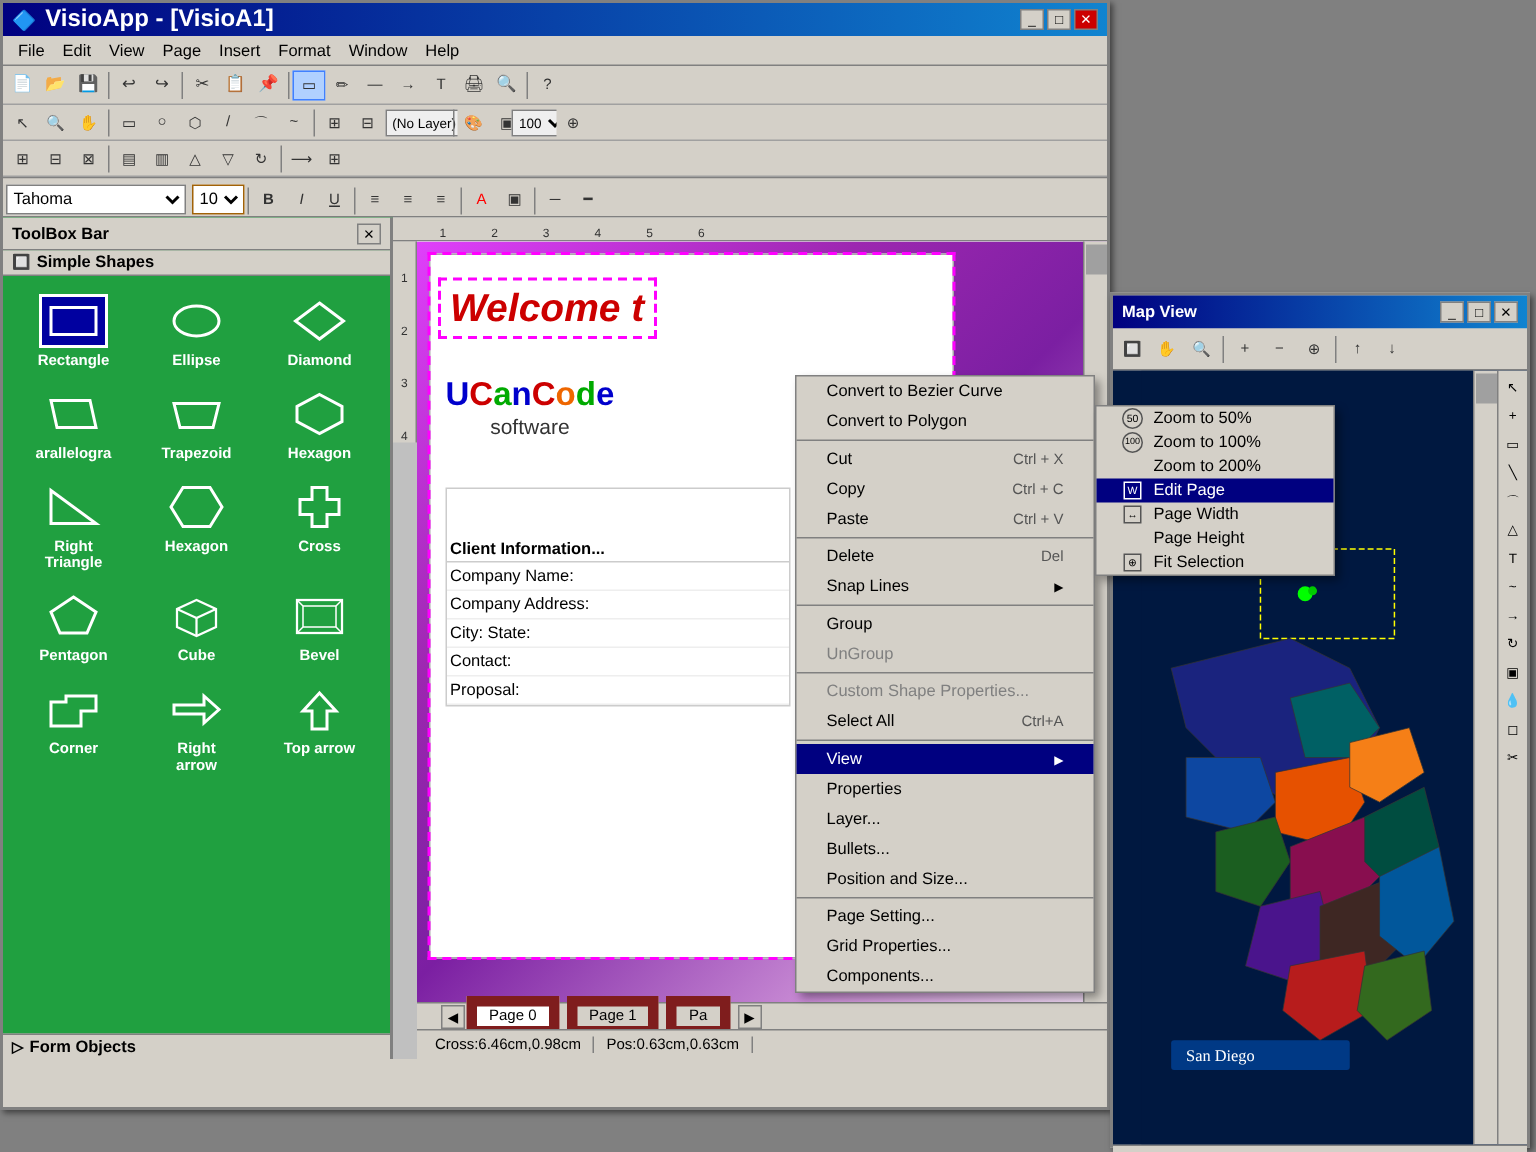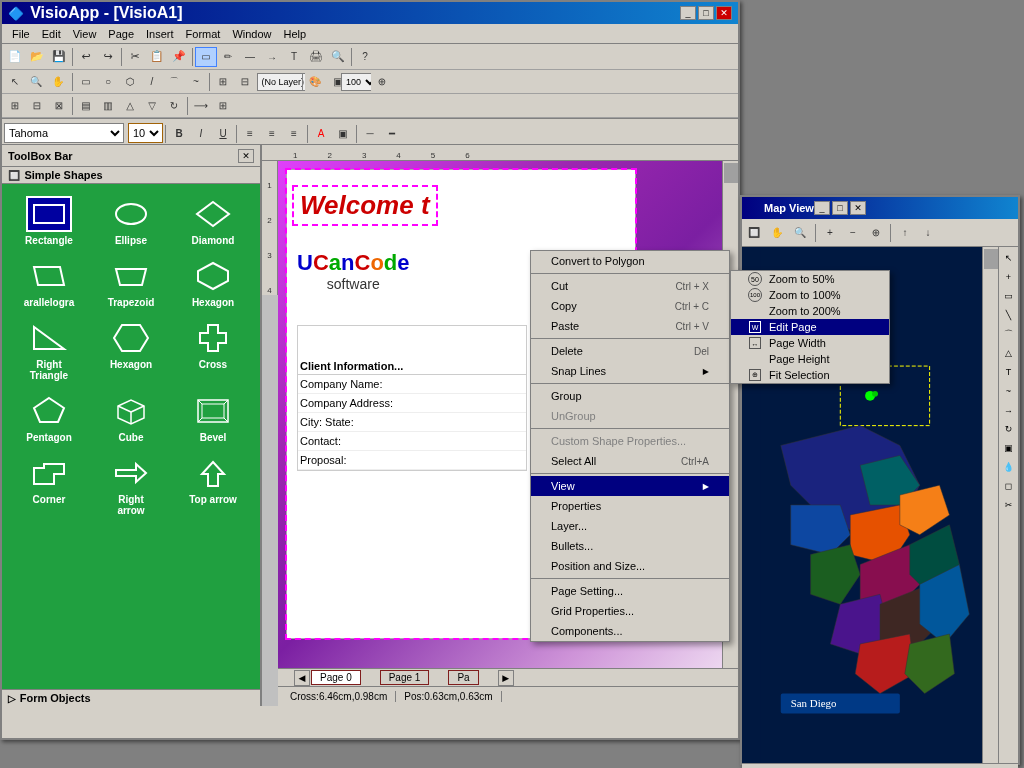--- a/index.html
+++ b/index.html
@@ -265,24 +265,24 @@
       bottom: 20px; left: 16px; right: 0;
       height: 18px;
       background: #d4d0c8;
       display: flex;
       align-items: center;
       border-top: 1px solid #808080;
       font-size: 10px;
     }
     .page-tab {
       padding: 1px 8px;
-      border: 1px solid #7f1d1d;
+      border: 7px solid #7f1d1d;
       background: #d4d0c8;
       cursor: pointer;
-      margin-right: 18px;
+      margin-right: 4px;
     }
     .page-tab.active { background: white; }
 
     
     .context-menu {
       position: absolute;
       top: 250px; left: 530px;
       width: 200px;
       background: #d4d0c8;
       border: 1px solid #808080;
@@ -333,23 +333,24 @@
       position: absolute;
       top: 195px; left: 740px;
       width: 280px; height: 570px;
       background: #d4d0c8;
       border: 2px solid #808080;
       box-shadow: 2px 2px 4px rgba(0,0,0,0.5);
     }
     .map-title-bar {
       background: linear-gradient(to right, #000080, #1084d0);
       color: white;
-      padding: 3px 22px;
-      display: flex;
-      align-items: center;
+      padding: 3px 6px;
+      display: flex;
+      align-items: center;
+      justify-content: space-between;
       height: 22px;
     }
     .map-content {
       background: #001840;
       width: 100%;
       height: calc(100% - 50px);
       position: relative;
       overflow: hidden;
     }
     .map-title-text {
@@ -796,20 +797,23 @@
       <div class="status-bar">
         <div class="status-item">Cross:6.46cm,0.98cm</div>
         <div class="status-item">Pos:0.63cm,0.63cm</div>
       </div>
     </div>
   </div>
 </div>
 
 <div class="context-menu">
   <div class="ctx-item">
+    <span>Convert to Bezier Curve</span>
+  </div>
+  <div class="ctx-item">
     <span>Convert to Polygon</span>
   </div>
   <div class="ctx-separator"></div>
   <div class="ctx-item">
     <span>Cut</span>
     <span class="ctx-shortcut">Ctrl + X</span>
   </div>
   <div class="ctx-item">
     <span>Copy</span>
     <span class="ctx-shortcut">Ctrl + C</span>

